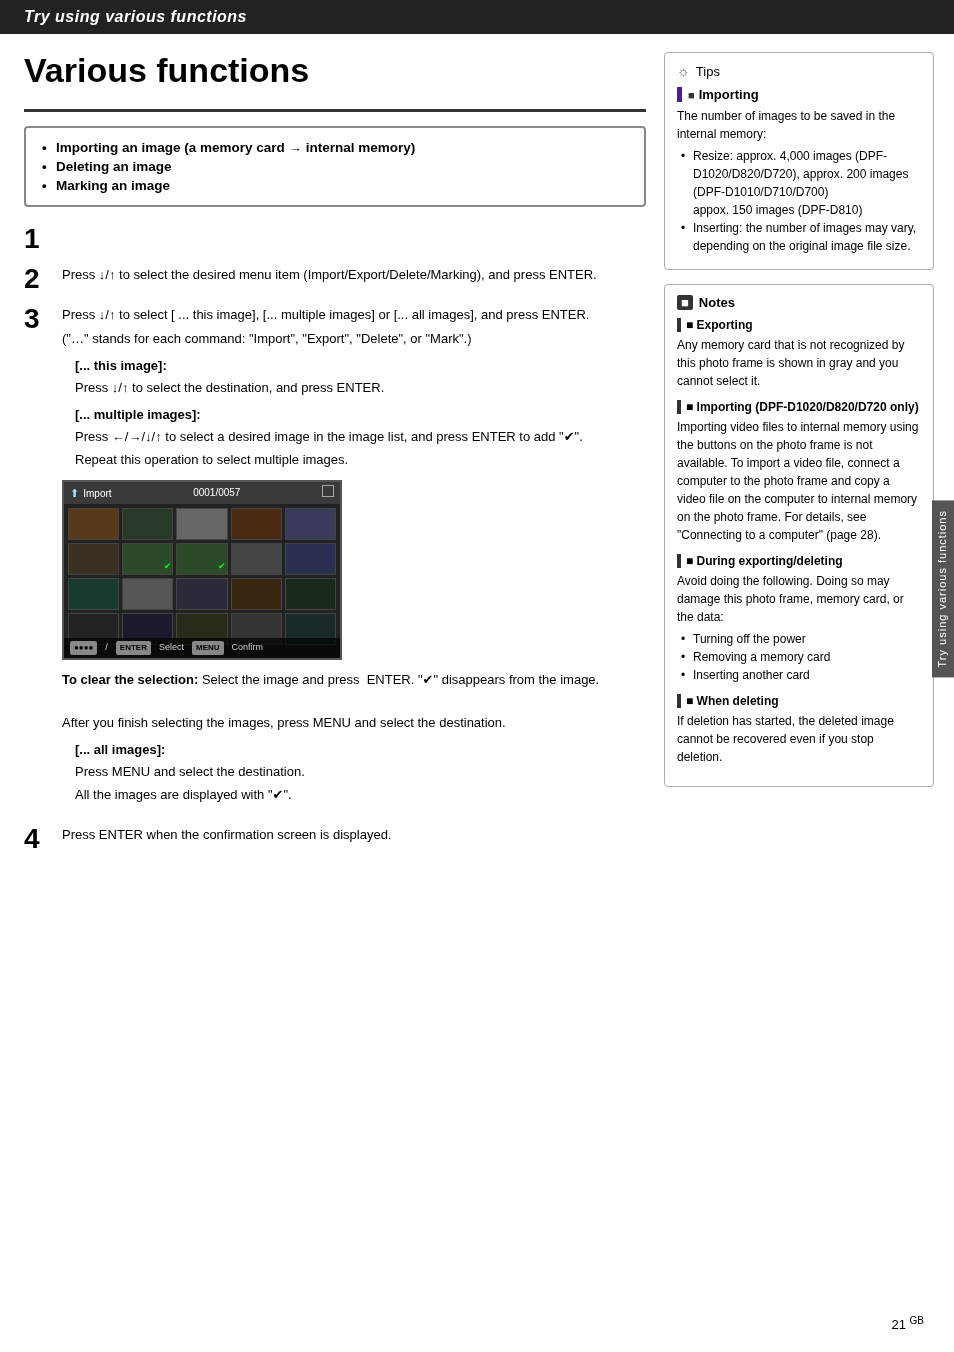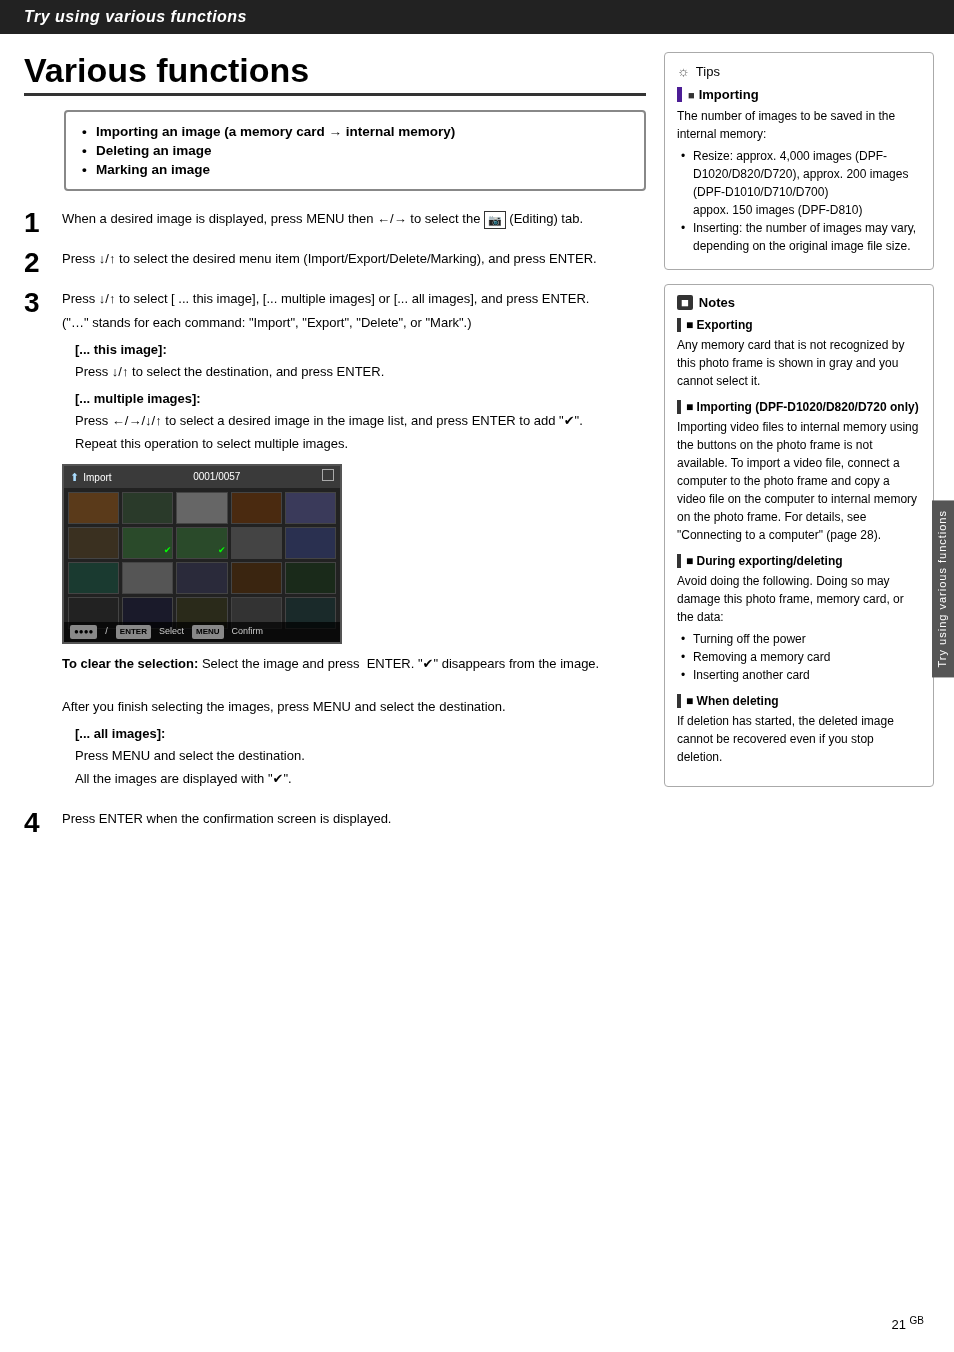--- a/index.html
+++ b/index.html
@@ -41,32 +41,31 @@
     .right-col {
       width: 270px;
       flex-shrink: 0;
     }
 
     
     .page-title {
       font-size: 34px;
       font-weight: bold;
       border-bottom: 3px solid #333;
-      padding-bottom: 4px;
+      padding-bottom: 20px;
       margin-bottom: 14px;
       line-height: 1.1;
     }
 
     
     .bullet-box {
       border: 2px solid #888;
       border-radius: 4px;
       padding: 10px 16px;
       margin-bottom: 18px;
-      margin-left: 40px;
     }
     .bullet-box ul {
       list-style: none;
       padding: 0;
     }
     .bullet-box ul li {
       font-weight: bold;
       font-size: 13.5px;
       padding: 2px 0;
       padding-left: 14px;
@@ -314,23 +313,20 @@
     <div class="bullet-box">
       <ul>
         <li>Importing an image (a memory card <span class="arr">→</span> internal memory)</li>
         <li>Deleting an image</li>
         <li>Marking an image</li>
       </ul>
     </div>
 
     <div class="step">
       <div class="step-number">1</div>
-      <div class="step-content">
-        <p>When a desired image is displayed, press MENU then <span class="arr">←/→</span> to select the <span style="display:inline-block;border:1px solid #333;padding:0 3px;font-size:11px;vertical-align:middle;">📷</span> (Editing) tab.</p>
-      </div>
     </div>
 
     <div class="step">
       <div class="step-number">2</div>
       <div class="step-content">
         <p>Press <span class="arr">↓/↑</span> to select the desired menu item (Import/Export/Delete/Marking), and press ENTER.</p>
       </div>
     </div>
 
     <div class="step">

